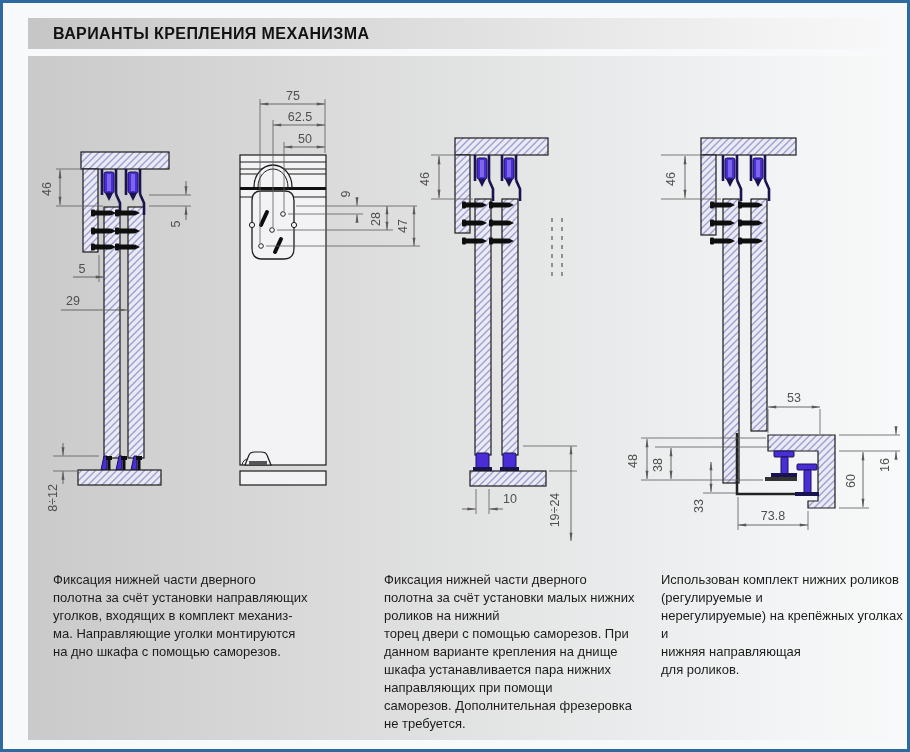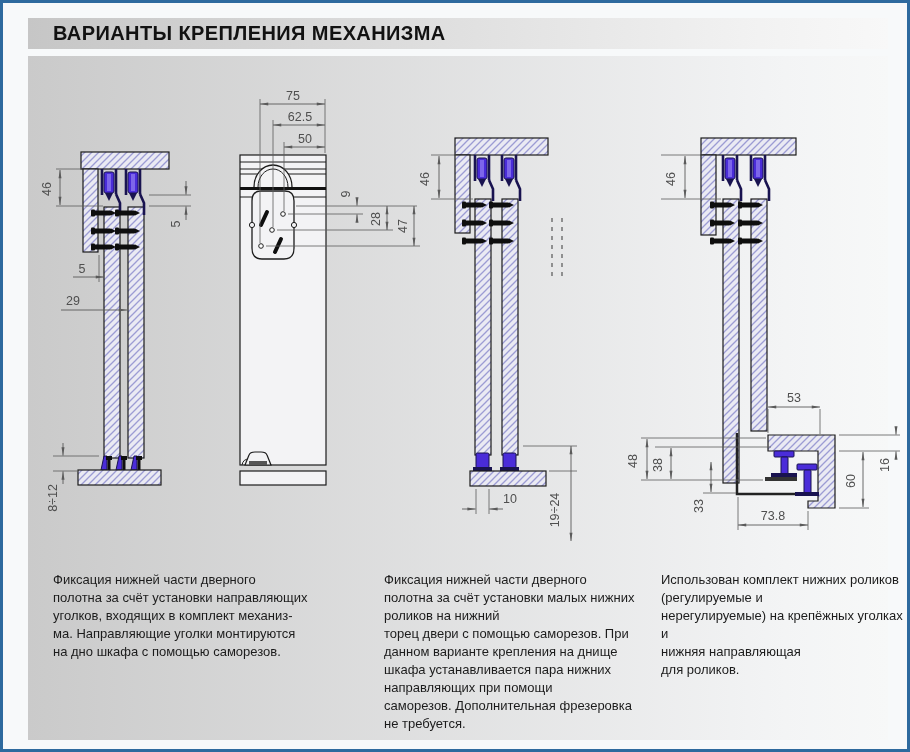--- a/index.html
+++ b/index.html
@@ -12,21 +12,21 @@
     width:910px;height:752px;position:relative;box-sizing:border-box;
     background:#f7f9fa;border:3px solid var(--border_blue);
     font-family:"Liberation Sans",sans-serif;overflow:hidden;
   }
   .header-bar{
     position:absolute;left:25px;top:15px;width:860px;height:31px;
     background:linear-gradient(to right,#c6c6c6,#f2f2f2 85%,#f8f8f8);
     display:flex;align-items:center;
   }
   .header-title{
-    font-size:20px;font-weight:bold;color:#121212;letter-spacing:.4px;padding-left:25px;
+    font-size:16px;font-weight:bold;color:#121212;letter-spacing:.4px;padding-left:25px;
   }
   .main-panel{
     position:absolute;left:25px;top:53px;width:860px;height:684px;
     background:linear-gradient(to right,#cacaca,#f3f4f5 88%,#f7f8f8);
   }
   svg.draw{position:absolute;left:0;top:0;pointer-events:none;}
   .caption{
     position:absolute;font-size:13px;line-height:18px;color:var(--ink);
     white-space:pre-line;
   }

